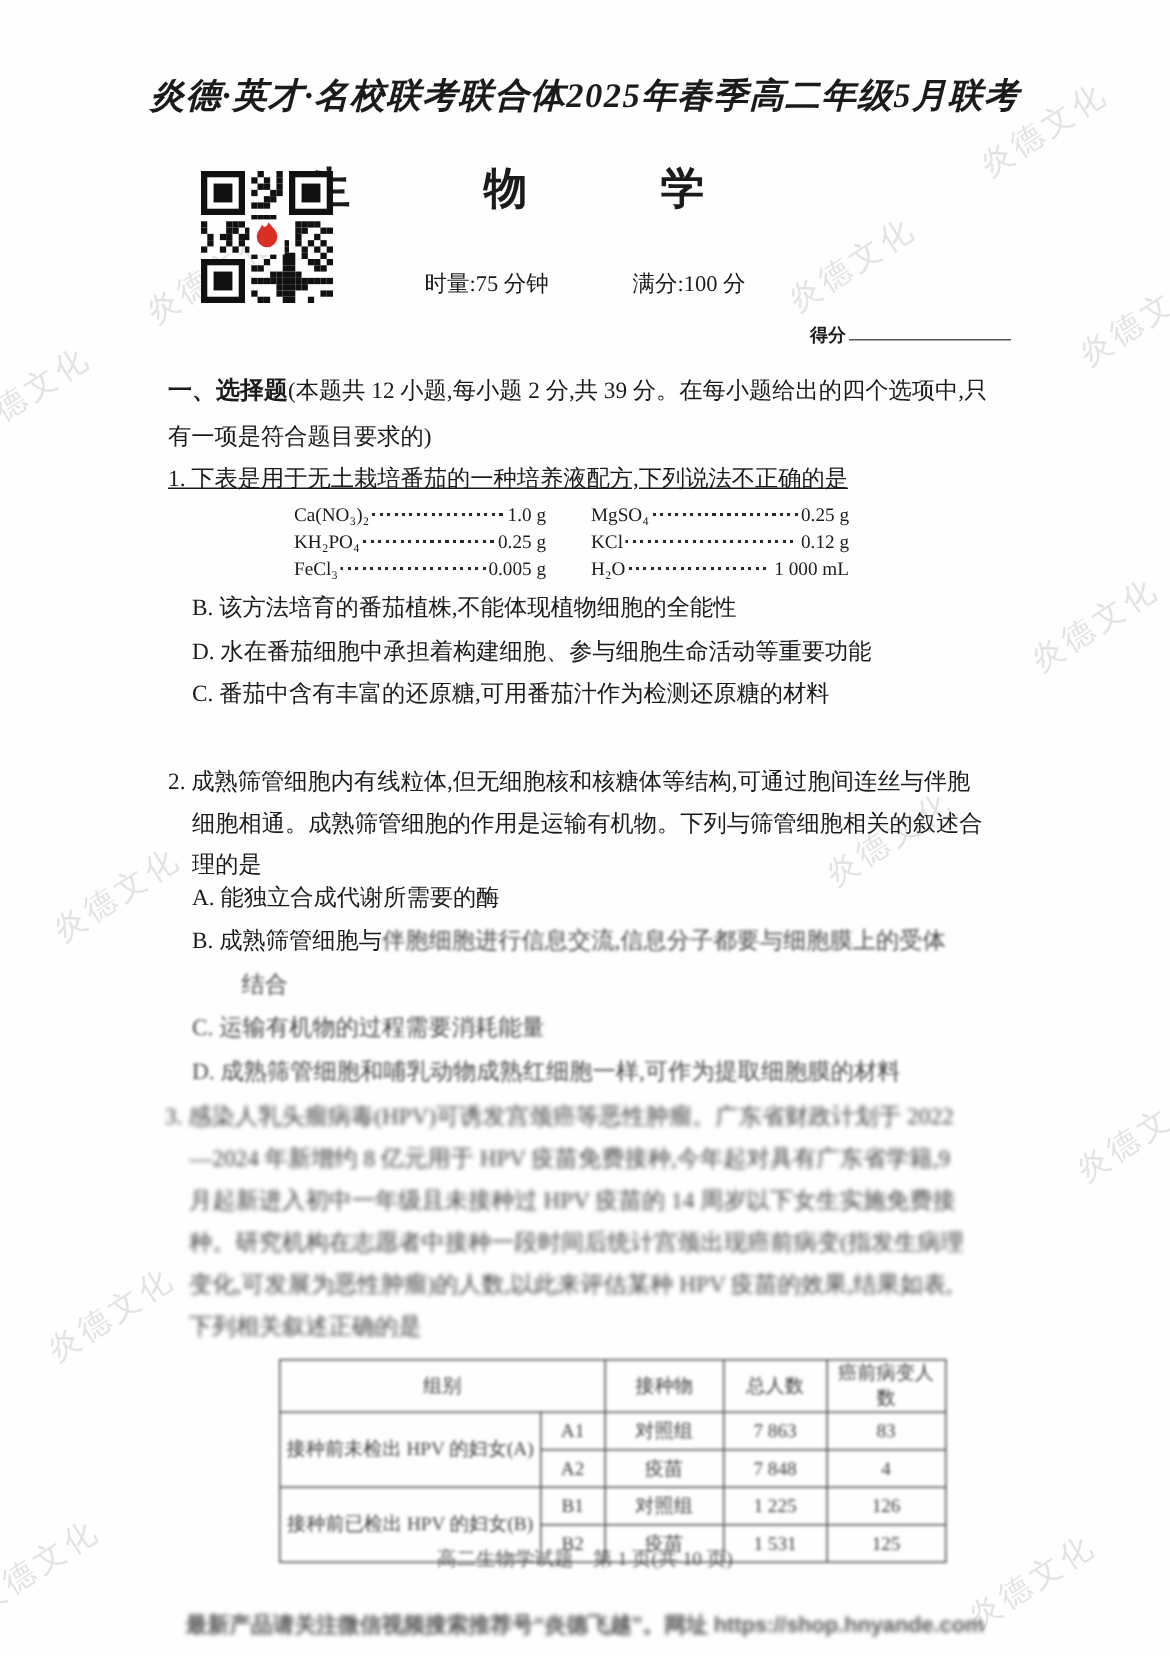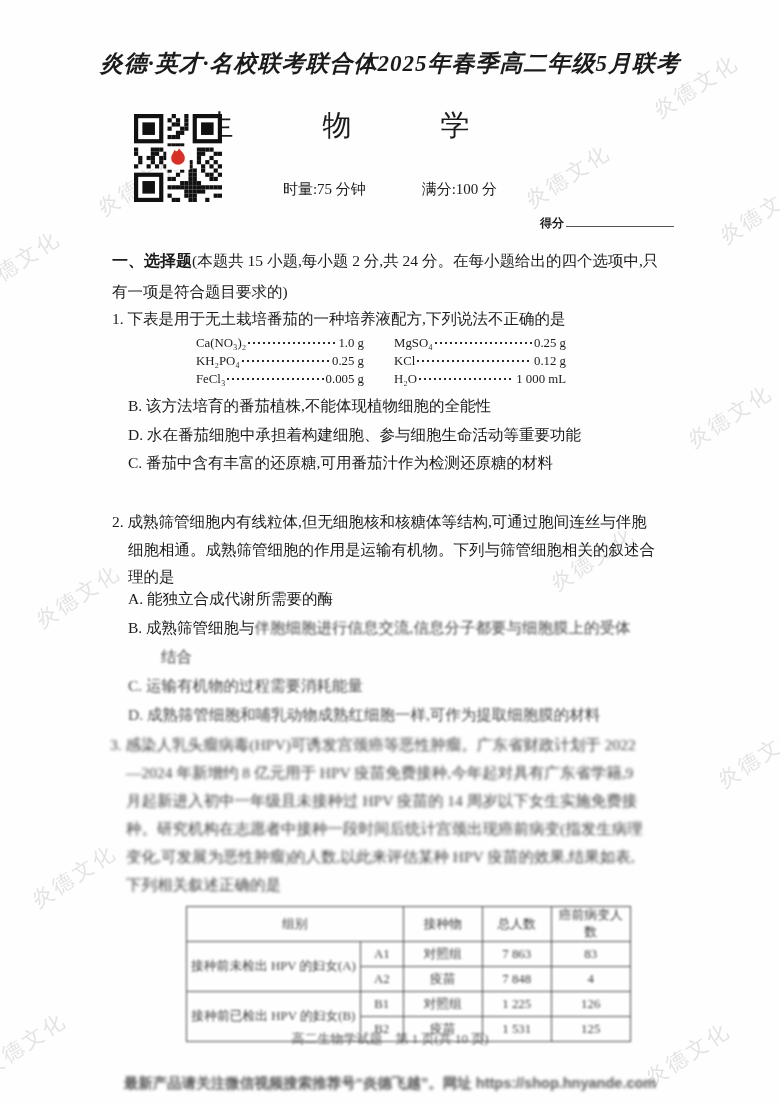--- a/index.html
+++ b/index.html
@@ -14,33 +14,33 @@
     transform:rotate(-33deg);letter-spacing:3px;white-space:nowrap;
     pointer-events:none;z-index:0;font-family:"DejaVu Serif",serif;
   }
   .z{position:absolute;z-index:2;}
   .title{
     top:48px;left:0;width:780px;text-align:center;
     font-weight:bold;font-style:italic;font-size:23px;letter-spacing:1px;
   }
   .subject{
     top:106px;left:0;width:674px;text-align:center;
-    font-weight:normal;font-size:29px;letter-spacing:30px;text-indent:30px;
+    font-weight:bold;font-size:29px;letter-spacing:30px;text-indent:30px;
   }
   .qr{top:114px;left:130px;width:96px;height:88px;}
   .meta{top:180px;left:0;width:780px;text-align:center;font-size:15px;}
   .meta span{margin:0 26px;}
   .scorebox{top:212px;left:540px;font-size:12px;font-weight:bold;}
   .scoreline{
     display:inline-block;width:108px;border-bottom:1.5px solid #555;
     height:14px;margin-left:2px;
   }
   .sec{top:245px;left:112px;width:572px;line-height:31px;}
   .sec b{font-size:16px;}
-  .q1stem{top:309px;left:112px;width:572px;}
+  .q1stem{top:309px;left:112px;width:572px;text-decoration:underline;}
   .recipe{top:336px;left:196px;width:404px;font-size:12.8px;}
   .recipe .cols{display:flex;gap:30px;}
   .recipe .col{display:flex;flex-direction:column;gap:4px;}
   .recipe .col.l{width:168px;}
   .recipe .col.r{width:172px;}
   .ritem{display:flex;align-items:baseline;line-height:14px;}
   .leader{
     flex:1;height:2px;align-self:center;margin:0 2px;
     background-image:repeating-linear-gradient(to right,#2a2a2a 0 2px,transparent 2px 5px);
   }
@@ -233,21 +233,21 @@
   <div class="z meta">
     <span>时量:75 分钟</span>
     <span>满分:100 分</span>
   </div>
 
   <div class="z scorebox">
     <span>得分</span><span class="scoreline"></span>
   </div>
 
   <div class="z sec">
-    <div><b>一、选择题</b><span>(本题共 15 小题,每小题 2 分,共 24 分。在每小题给出的四个选项中,只</span></div>
+    <div><b>一、选择题</b><span>(本题共 12 小题,每小题 2 分,共 39 分。在每小题给出的四个选项中,只</span></div>
     <div>有一项是符合题目要求的)</div>
   </div>
 
   <div class="z q1stem">1. 下表是用于无土栽培番茄的一种培养液配方,下列说法不正确的是</div>
 
   <div class="z recipe">
     <div class="cols">
       <div class="col l">
         <div class="ritem">
           <span>Ca(NO₃)₂</span>

